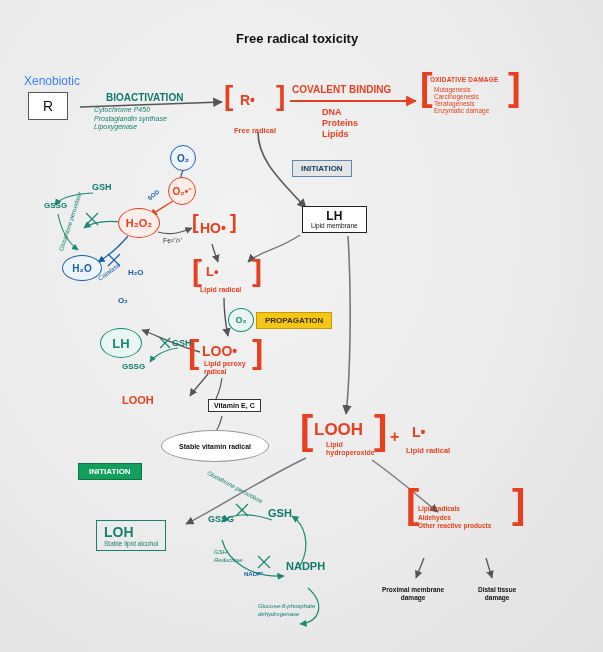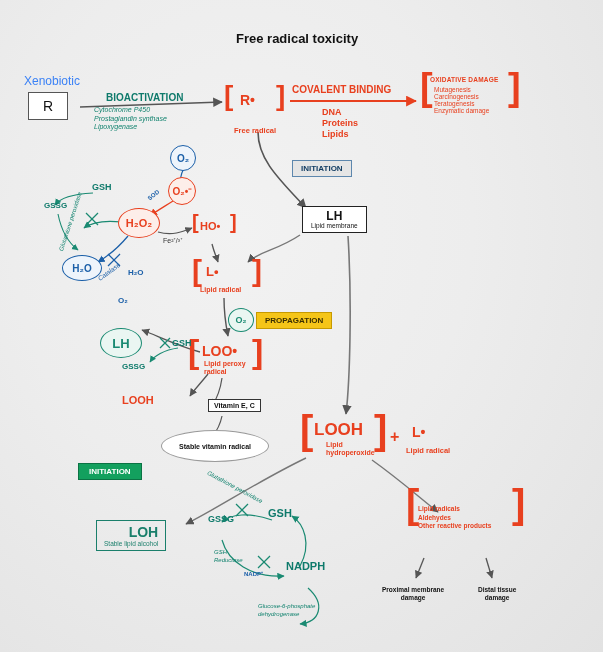--- a/index.html
+++ b/index.html
@@ -31,21 +31,21 @@
   .lh1{font-size:12px;font-weight:bold;color:#111;line-height:12px;}
   .lh2{font-size:6.5px;color:#111;}
 
   .initiation{background:#e5e5e5;border:1px solid #5d87ad;color:#123d63;font-size:8px;
               font-weight:bold;padding:3px 8px;}
   .propagation{background:#f5c518;border:1px solid #c79a00;color:#3a2e00;font-size:8px;
                font-weight:bold;padding:3px 8px;text-align:right;}
   .termination{background:#13a05e;border:1px solid #0b7344;color:#fff;font-size:8px;
                font-weight:bold;padding:3px 10px;}
   .vitbox{background:#fff;border:1px solid #333;font-size:7px;font-weight:bold;color:#111;padding:2px 5px;}
-  .lohbox{border:1px solid #1a7f6b;background:transparent;text-align:right;padding:3px 7px;}
+  .lohbox{border:1px solid #1a7f6b;background:transparent;text-align:left;padding:3px 7px;}
 
   .oxid{color:#e8401f;}
   .oxid .hdr{font-size:6.5px;font-weight:bold;letter-spacing:.2px;}
   .oxid .li{font-size:6.5px;}
 
   .circ{border-radius:50%;border:1px solid #1b5fa8;color:#1b5fa8;
         display:flex;align-items:center;justify-content:center;font-weight:bold;}
   .ellipse{border-radius:50%;border:1px solid #9a9a9a;background:#fff;
            display:flex;align-items:center;justify-content:center;text-align:center;}
 </style>
@@ -175,21 +175,21 @@
   <div class="node circ" style="left:170px;top:145px;width:24px;height:24px;font-size:10px;background:#eef4fb;">O₂</div>
 
   <div class="node circ" style="left:168px;top:177px;width:26px;height:26px;font-size:10px;border-color:#e8401f;color:#e8401f;background:#fdeee9;">O₂•⁻</div>
   <div class="t bluebold xsmall" style="left:147px;top:192px;transform:rotate(-40deg);">SOD</div>
 
   <div class="node circ" style="left:118px;top:208px;width:40px;height:28px;font-size:11px;border-color:#e8401f;color:#e8401f;background:#fdeee9;">H₂O₂</div>
   <div class="t" style="left:163px;top:236px;font-size:7px;color:#333;">Fe²⁺/³⁺</div>
 
   <div class="t brk" style="left:192px;top:212px;font-size:20px;line-height:20px;">[</div>
   <div class="t brk" style="left:230px;top:212px;font-size:20px;line-height:20px;">]</div>
-  <div class="t redbold" style="left:200px;top:220px;font-size:11px;">HO•</div>
+  <div class="t redbold" style="left:200px;top:220px;font-size:14px;">HO•</div>
 
   <div class="t tealbold" style="left:92px;top:182px;font-size:9px;">GSH</div>
   <div class="t tealbold" style="left:44px;top:201px;font-size:8px;">GSSG</div>
   <div class="t greenit xsmall" style="left:58px;top:250px;transform:rotate(-72deg);transform-origin:left top;">Glutathione peroxidase</div>
   <div class="t" style="left:96px;top:268px;font-size:6.5px;color:#1b5fa8;font-style:italic;transform:rotate(-36deg);">Catalase</div>
 
   <div class="node circ" style="left:62px;top:255px;width:38px;height:24px;font-size:10px;background:#eef4fb;">H₂O</div>
   <div class="t bluebold" style="left:128px;top:268px;font-size:8px;">H₂O</div>
   <div class="t bluebold" style="left:118px;top:296px;font-size:8px;">O₂</div>
 

